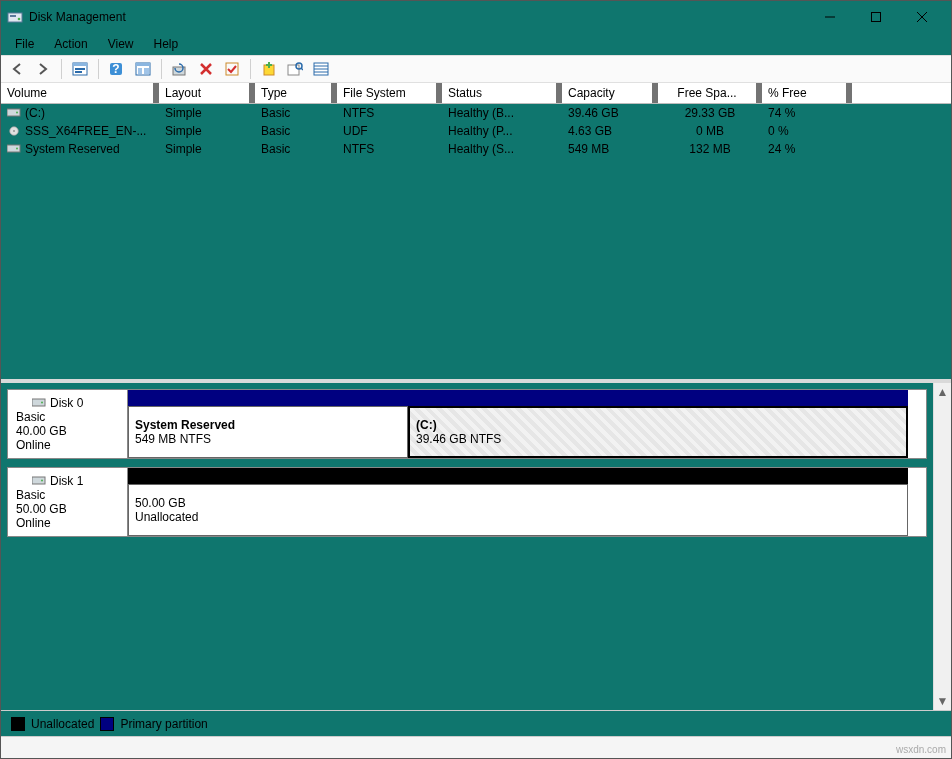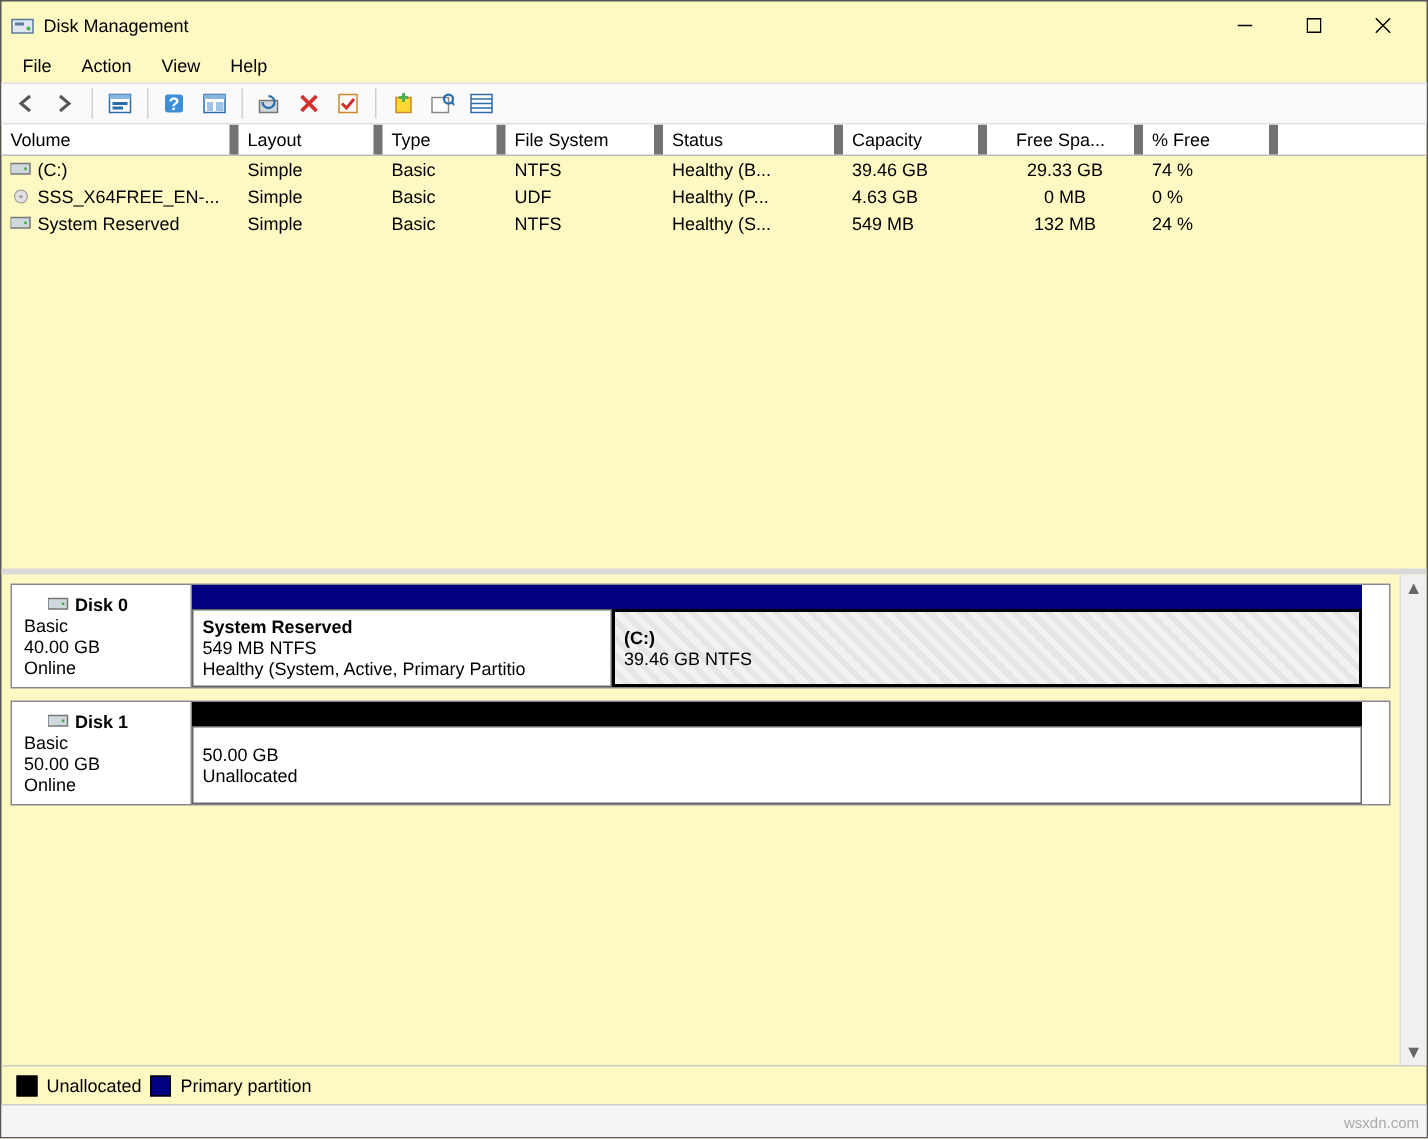--- a/index.html
+++ b/index.html
@@ -1,17 +1,17 @@
 <!DOCTYPE html>
 <html><head>
 <meta charset="utf-8">
 <style>
 * { box-sizing: border-box; font-family: "Segoe UI", Tahoma, sans-serif; font-size: 12px; }
 body { margin: 0; background: #fff; }
-.window { width: 952px; height: 759px; border: 1px solid #555; display: flex; flex-direction: column; background: #fef9c3; }
+.window { width: 952px; height: 759px; border: 1px solid #555; display: flex; flex-direction: column; background: #0f766e; }
 .titlebar { height: 32px; display: flex; align-items: center; padding: 0 6px; }
 .titlebar .app-icon { width: 16px; height: 16px; margin-right: 6px; }
 .titlebar .title { flex: 1; font-size: 12px; }
 .winbtn { width: 46px; height: 30px; display: flex; align-items: center; justify-content: center; }
 .winbtn svg { stroke: #000; }
 .menubar { height: 22px; display: flex; align-items: center; padding: 0 6px; gap: 4px; }
 .menubar span { padding: 2px 8px; }
 .toolbar { height: 28px; border-top: 1px solid #e0e0e0; border-bottom: 1px solid #e0e0e0; display: flex; align-items: center; padding: 0 4px; gap: 2px; background: #fafafa; }
 .tbtn { width: 24px; height: 22px; display: flex; align-items: center; justify-content: center; border: 1px solid transparent; }
 .tsep { width: 1px; height: 20px; background: #d0d0d0; margin: 0 4px; }
@@ -29,21 +29,21 @@
 .col5 { width: 96px; }
 .col6 { width: 104px; text-align: center; }
 .col7 { width: 90px; }
 .graphpane { flex: 1; display: flex; overflow: hidden; }
 .graphinner { flex: 1; overflow: auto; padding: 6px; }
 .vscroll { width: 18px; background: #f0f0f0; display:flex; flex-direction:column; border-left:1px solid #ddd;}
 .vscroll .arrow{height:18px; display:flex;align-items:center;justify-content:center; color:#666;}
 .vscroll .track{flex:1;}
 .diskrow { display: flex; margin-bottom: 8px; border: 1px solid #888; background:#fff;}
 .diskinfo { width: 120px; padding: 6px 8px; border-right: 1px solid #888; }
-.diskinfo .diskname { display:flex; align-items:center; gap:4px; font-weight:bold;padding-left:16px;}
+.diskinfo .diskname { display:flex; align-items:center; gap:4px; font-weight:normal;padding-left:16px;}
 .parts { flex: 1; display: flex; flex-direction: column; }
 .stripe { height: 16px; display: flex; }
 .stripe-seg { height:100%; }
 .partboxes { flex: 1; display: flex; }
 .partbox { border: 1px solid #666; padding: 4px 6px; margin:0; display:flex; flex-direction:column; justify-content:center;}
 .partbox.selected { border: 2px solid #000; }
 .hatch { background-image: repeating-linear-gradient(45deg,#f2f2f2 0 4px,#e6e6e6 4px 8px); }
 .legend { height: 26px; border-top: 1px solid #ccc; display: flex; align-items: center; padding: 0 10px; gap: 6px;}
 .legend .sw { width: 14px; height: 14px; border:1px solid #000;}
 .statusstrip { height: 22px; border-top:1px solid #ccc; background:#f5f5f5;}
@@ -247,21 +247,20 @@
           </div>
           <div class="parts">
             <div class="stripe">
               <div class="stripe-seg" style="flex: 0 0 280px; background: rgb(0, 0, 128);"></div>
               <div class="stripe-seg" style="flex: 0 0 500px; background: rgb(0, 0, 128);"></div>
             </div>
             <div class="partboxes">
               <div class="partbox" style="flex: 0 0 280px;">
                 <div><b>System Reserved</b></div>
                 <div>549 MB NTFS</div>
-                <div>Healthy (System, Active, Primary Partitio</div>
               </div>
               <div class="partbox selected hatch" style="flex: 0 0 500px;">
                 <div><b>(C:)</b></div>
                 <div>39.46 GB NTFS</div>
               </div>
             </div>
           </div>
         </div>
         <div class="diskrow">
           <div class="diskinfo">

